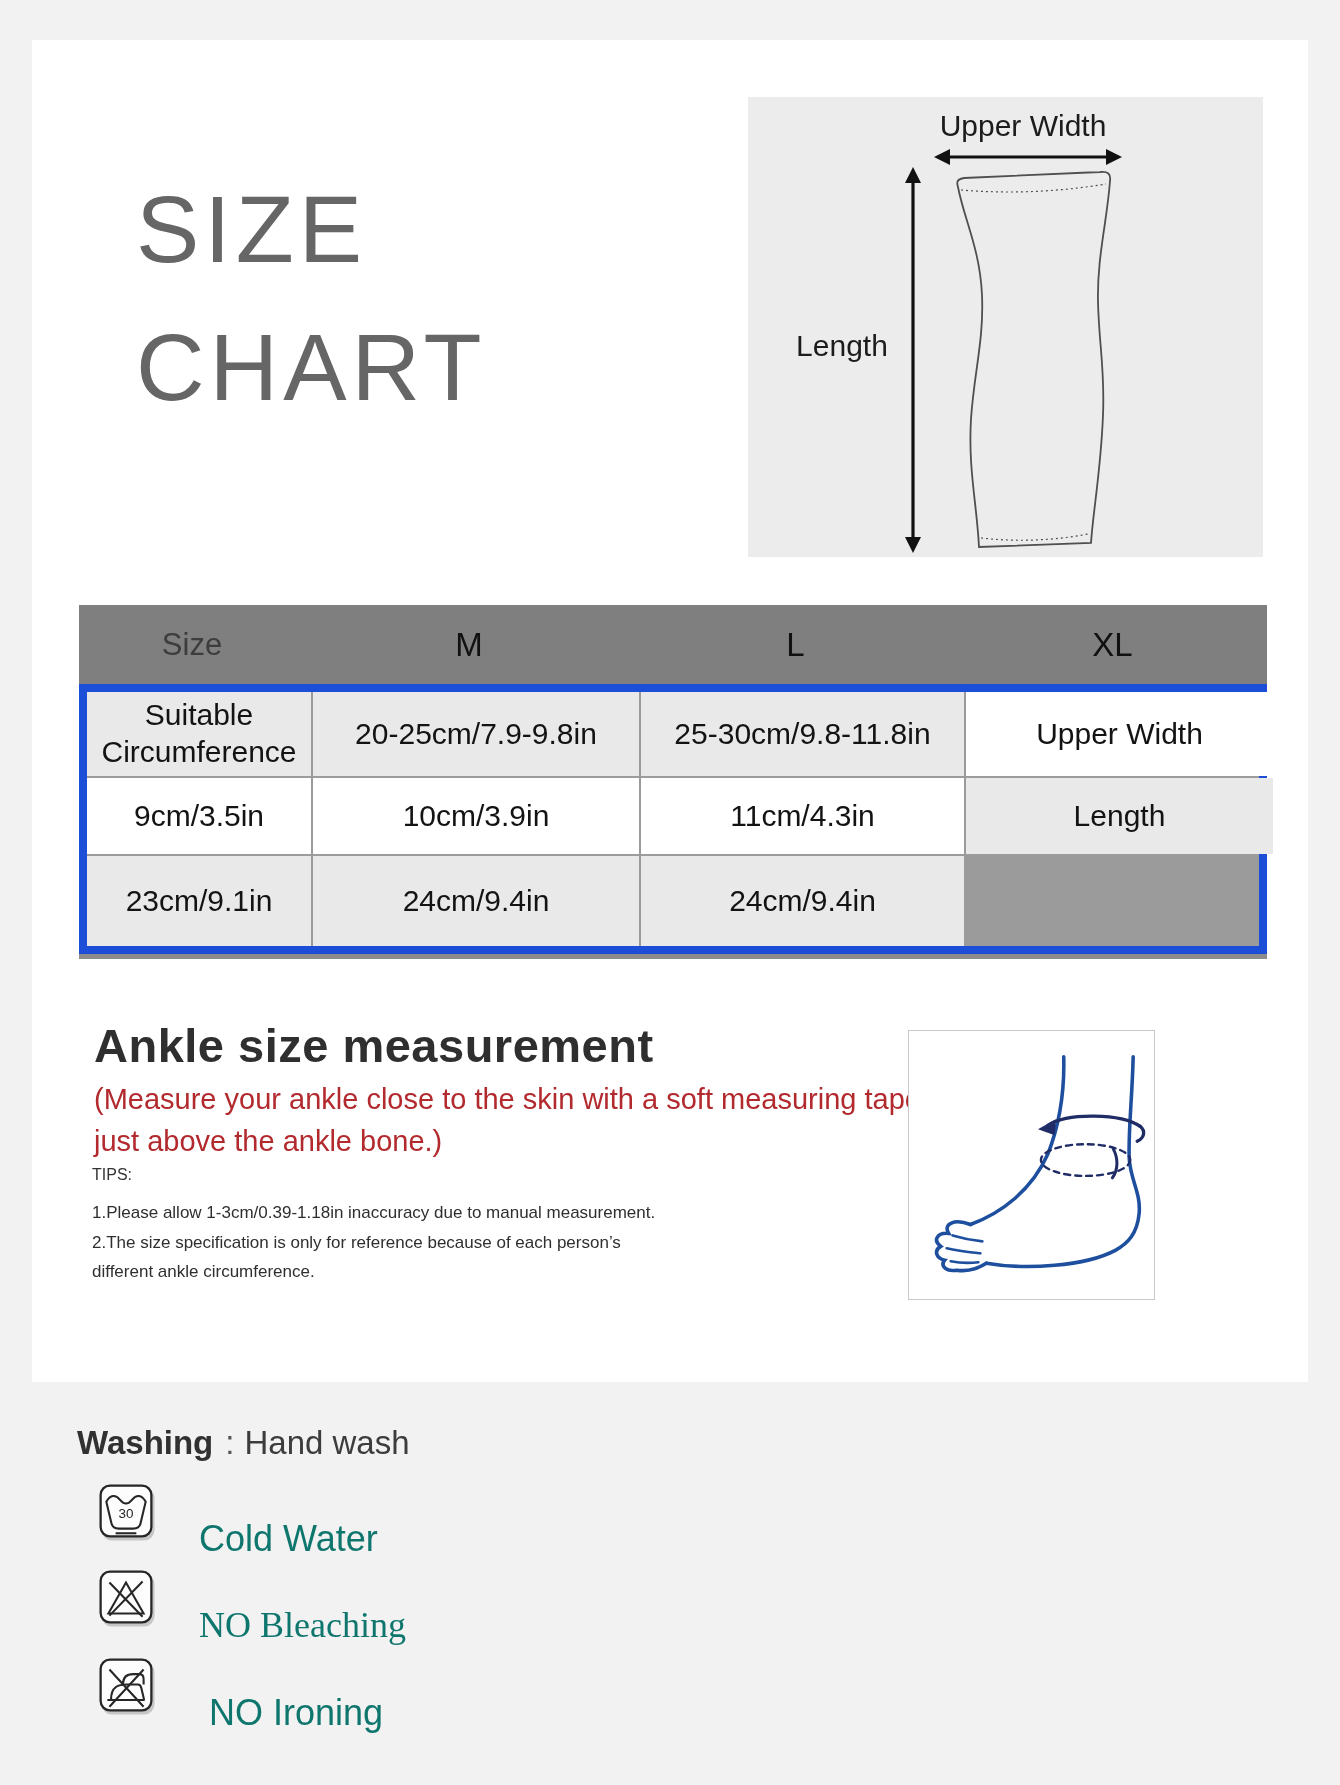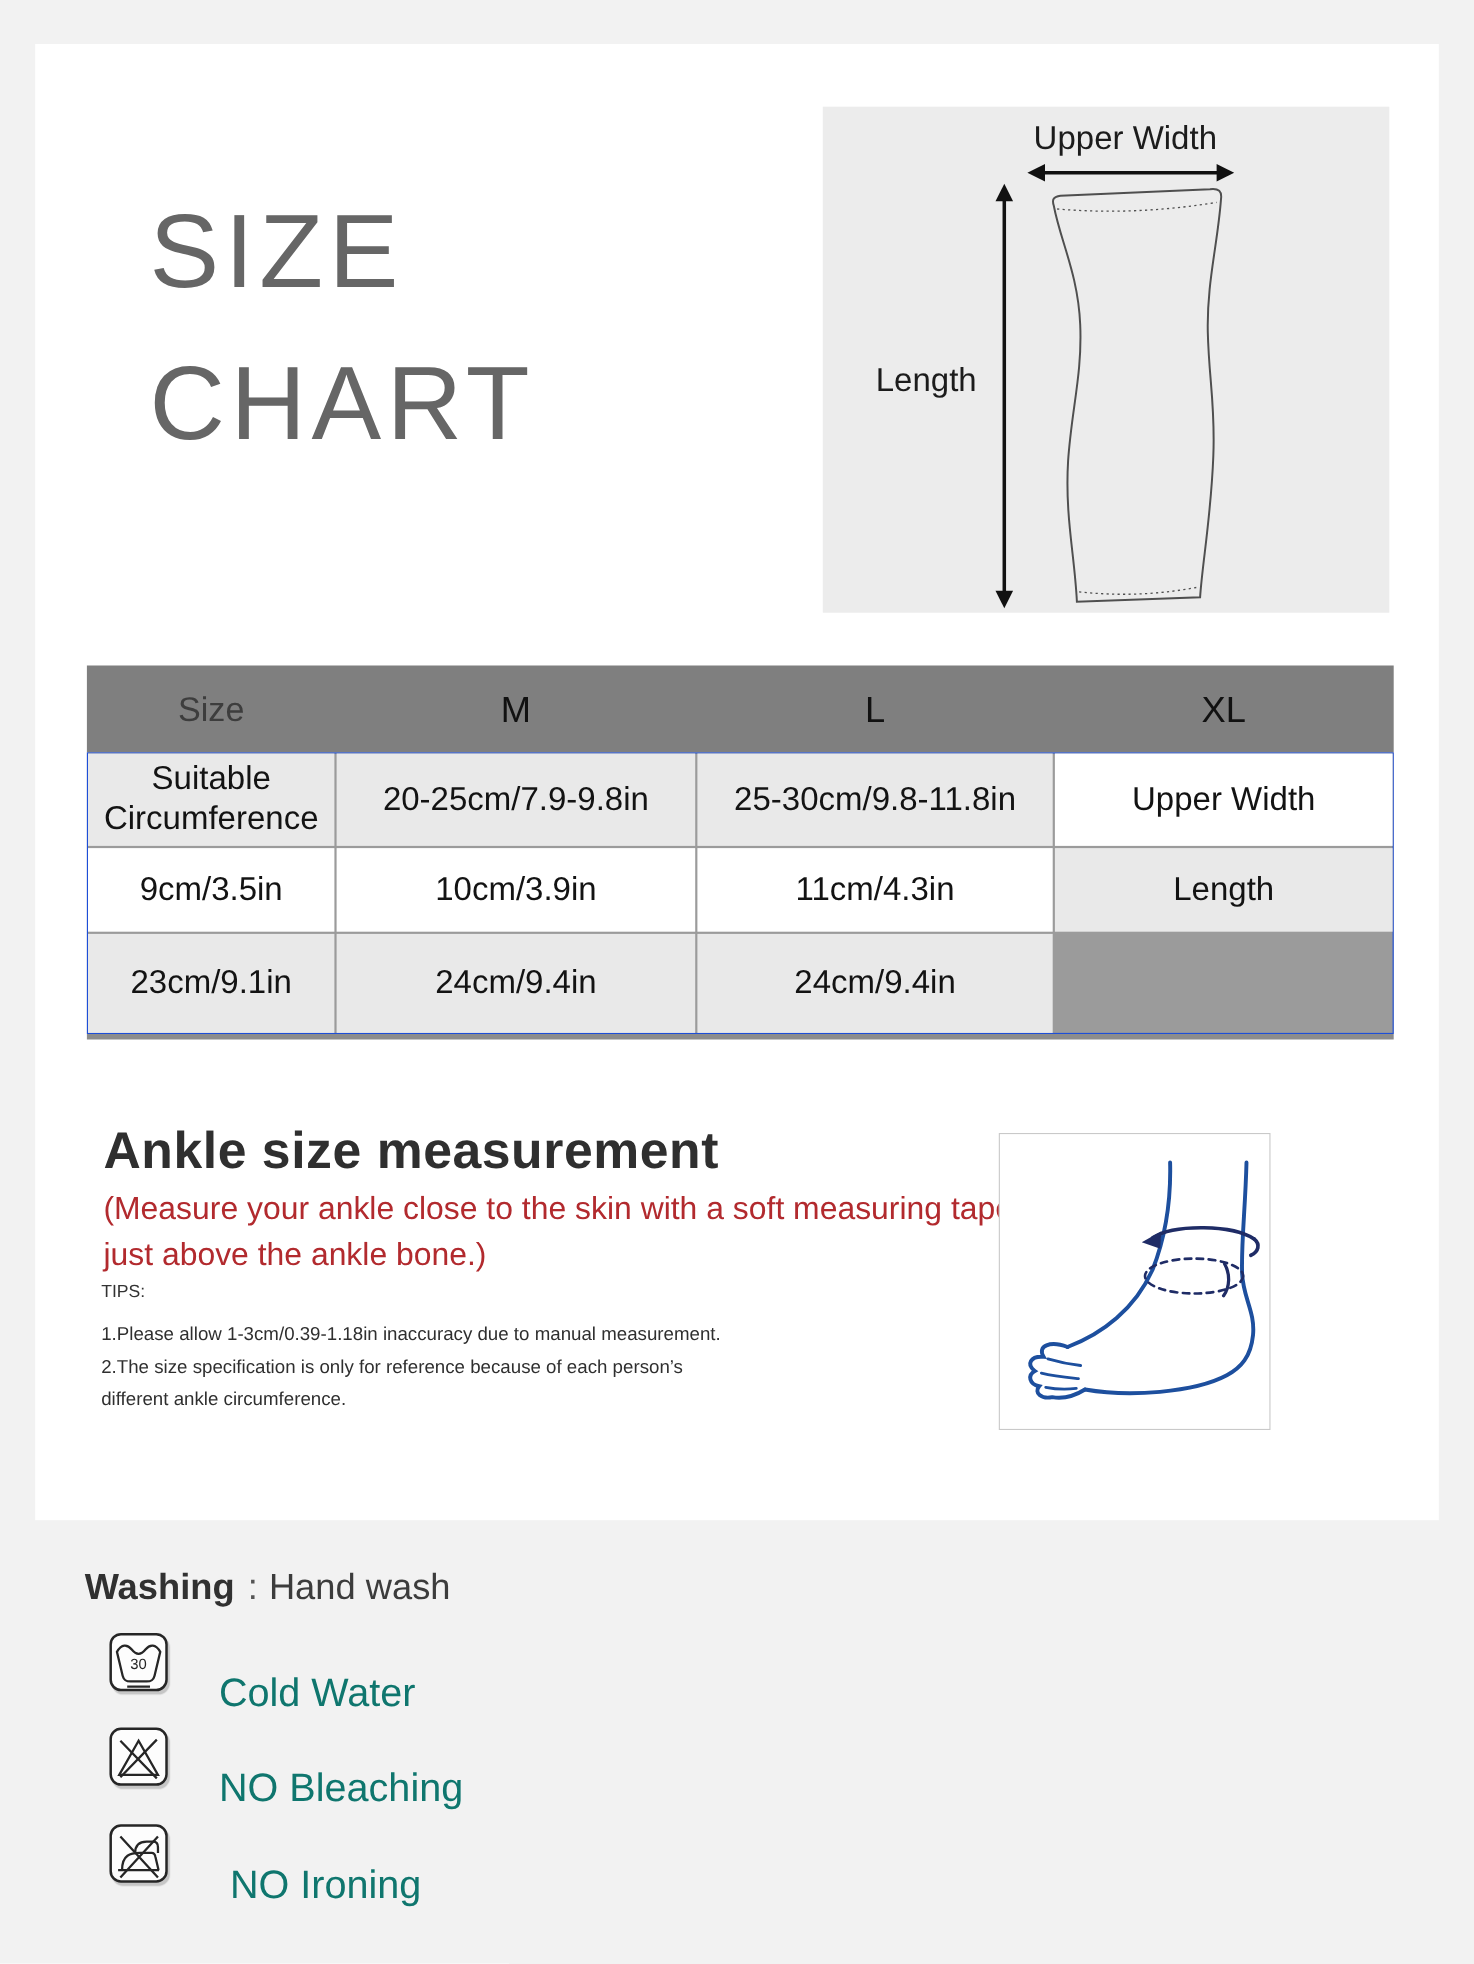--- a/index.html
+++ b/index.html
@@ -18,21 +18,21 @@
                        font-size:30px; color:#1c1c1c; }
   .length-label { position:absolute; left:35px; top:232px; width:118px; text-align:center;
                   font-size:30px; color:#1c1c1c; }
 
   
   .size-table { position:absolute; left:79px; top:605px; width:1188px; }
   .t-header { display:flex; height:79px; background:#7f7f7f; align-items:center; }
   .t-header .hc { text-align:center; font-size:33px; color:#111; }
   .t-header .hc.first { color:#3d3d3d; font-size:31px; }
   .t-body { display:grid; grid-template-columns:224px 326px 323px 307px;
-            grid-template-rows:84px 76px 90px; gap:2px; background:#9b9b9b; border:1px solid #1d4ed8; }
+            grid-template-rows:84px 76px 90px; gap:2px; background:#9b9b9b; border:8px solid #1d4ed8; }
   .t-body .cell { display:flex; align-items:center; justify-content:center; text-align:center;
                   font-size:30px; color:#131313; line-height:1.22; }
   .t-body .r1 { background:#e9e9e9; }
   .t-body .r2 { background:#ffffff; }
   .t-body .r3 { background:#e9e9e9; }
   .t-bottom { height:5px; background:#8c8c8c; }
 
   
   .ankle-heading { position:absolute; left:94px; top:1018px; font-size:47px; font-weight:700;
                    color:#2f2f2f; letter-spacing:0.5px; }
@@ -43,21 +43,21 @@
               background:#ffffff; border:1px solid #c9c9c9; }
 
   
   .washing-title { position:absolute; left:77px; top:1424px; font-size:33px; color:#3c3c3c; }
   .washing-title .b { font-weight:700; color:#313131; }
   .washing-title .sep { margin:0 10px 0 12px; color:#555; }
   .care-row { position:absolute; left:97px; height:58px; display:flex; align-items:flex-start; }
   .care-row svg { filter:drop-shadow(2px 3px 0px rgba(0,0,0,0.18)); }
   .care-label { margin-left:44px; font-size:36px; color:#0f766e;margin-top:36px; }
   .row-cold   { top:1482px; }
-  .row-bleach { top:1568px; }
+  .row-bleach { top:1568px;font-family:Liberation Serif, serif; }
   .row-iron   { top:1656px;gap:10px; }
 </style>
 </head>
 <body>
 
 <div id="canvas">
   <div class="card"></div>
 
   <div class="big-title">
     <div>SIZE</div>

